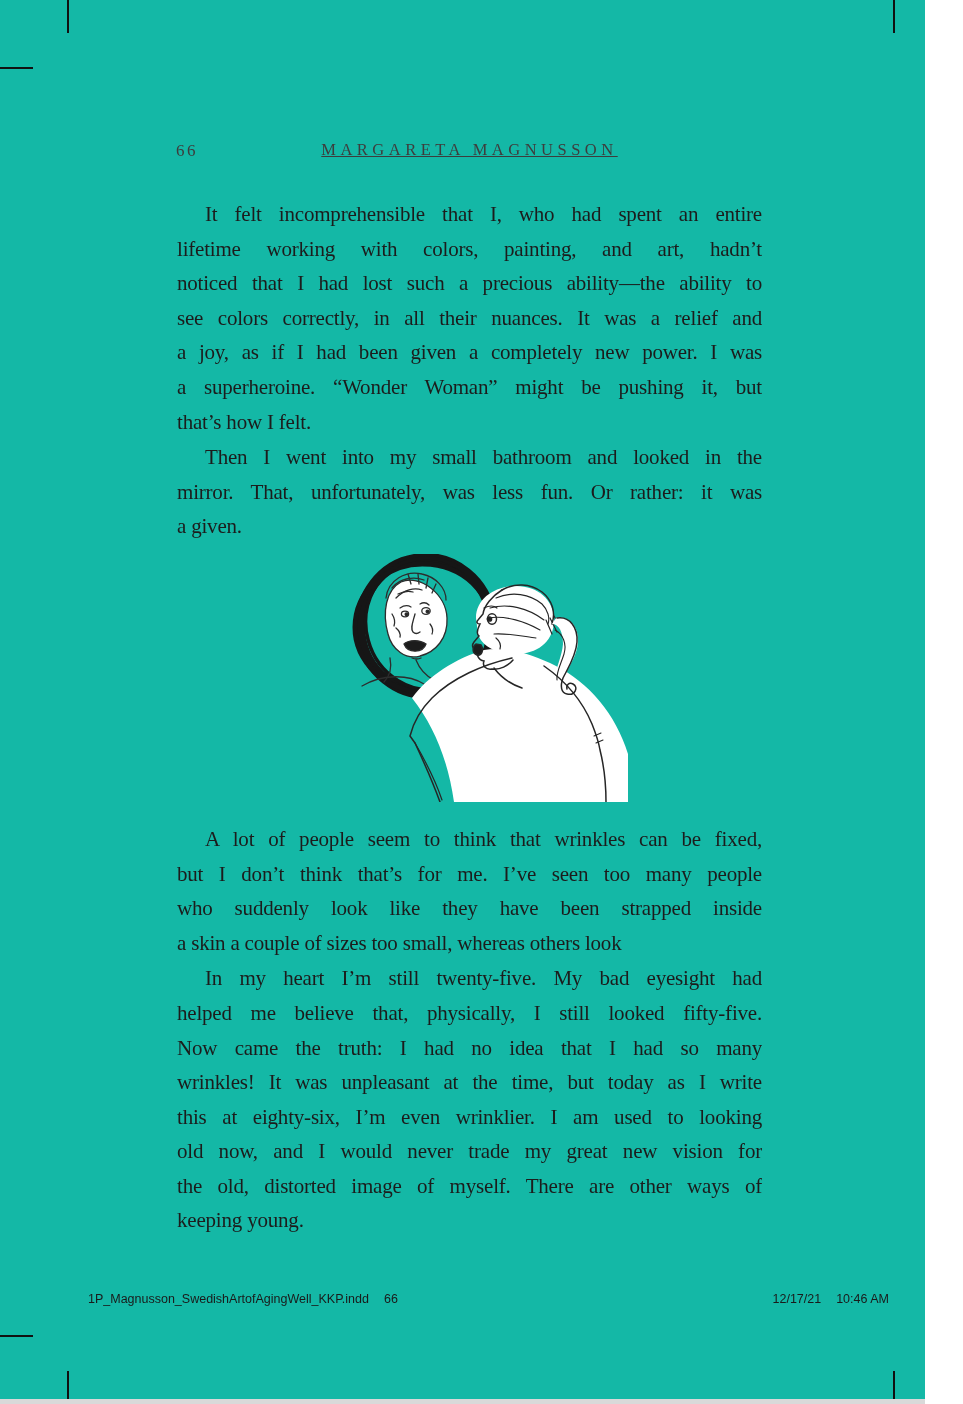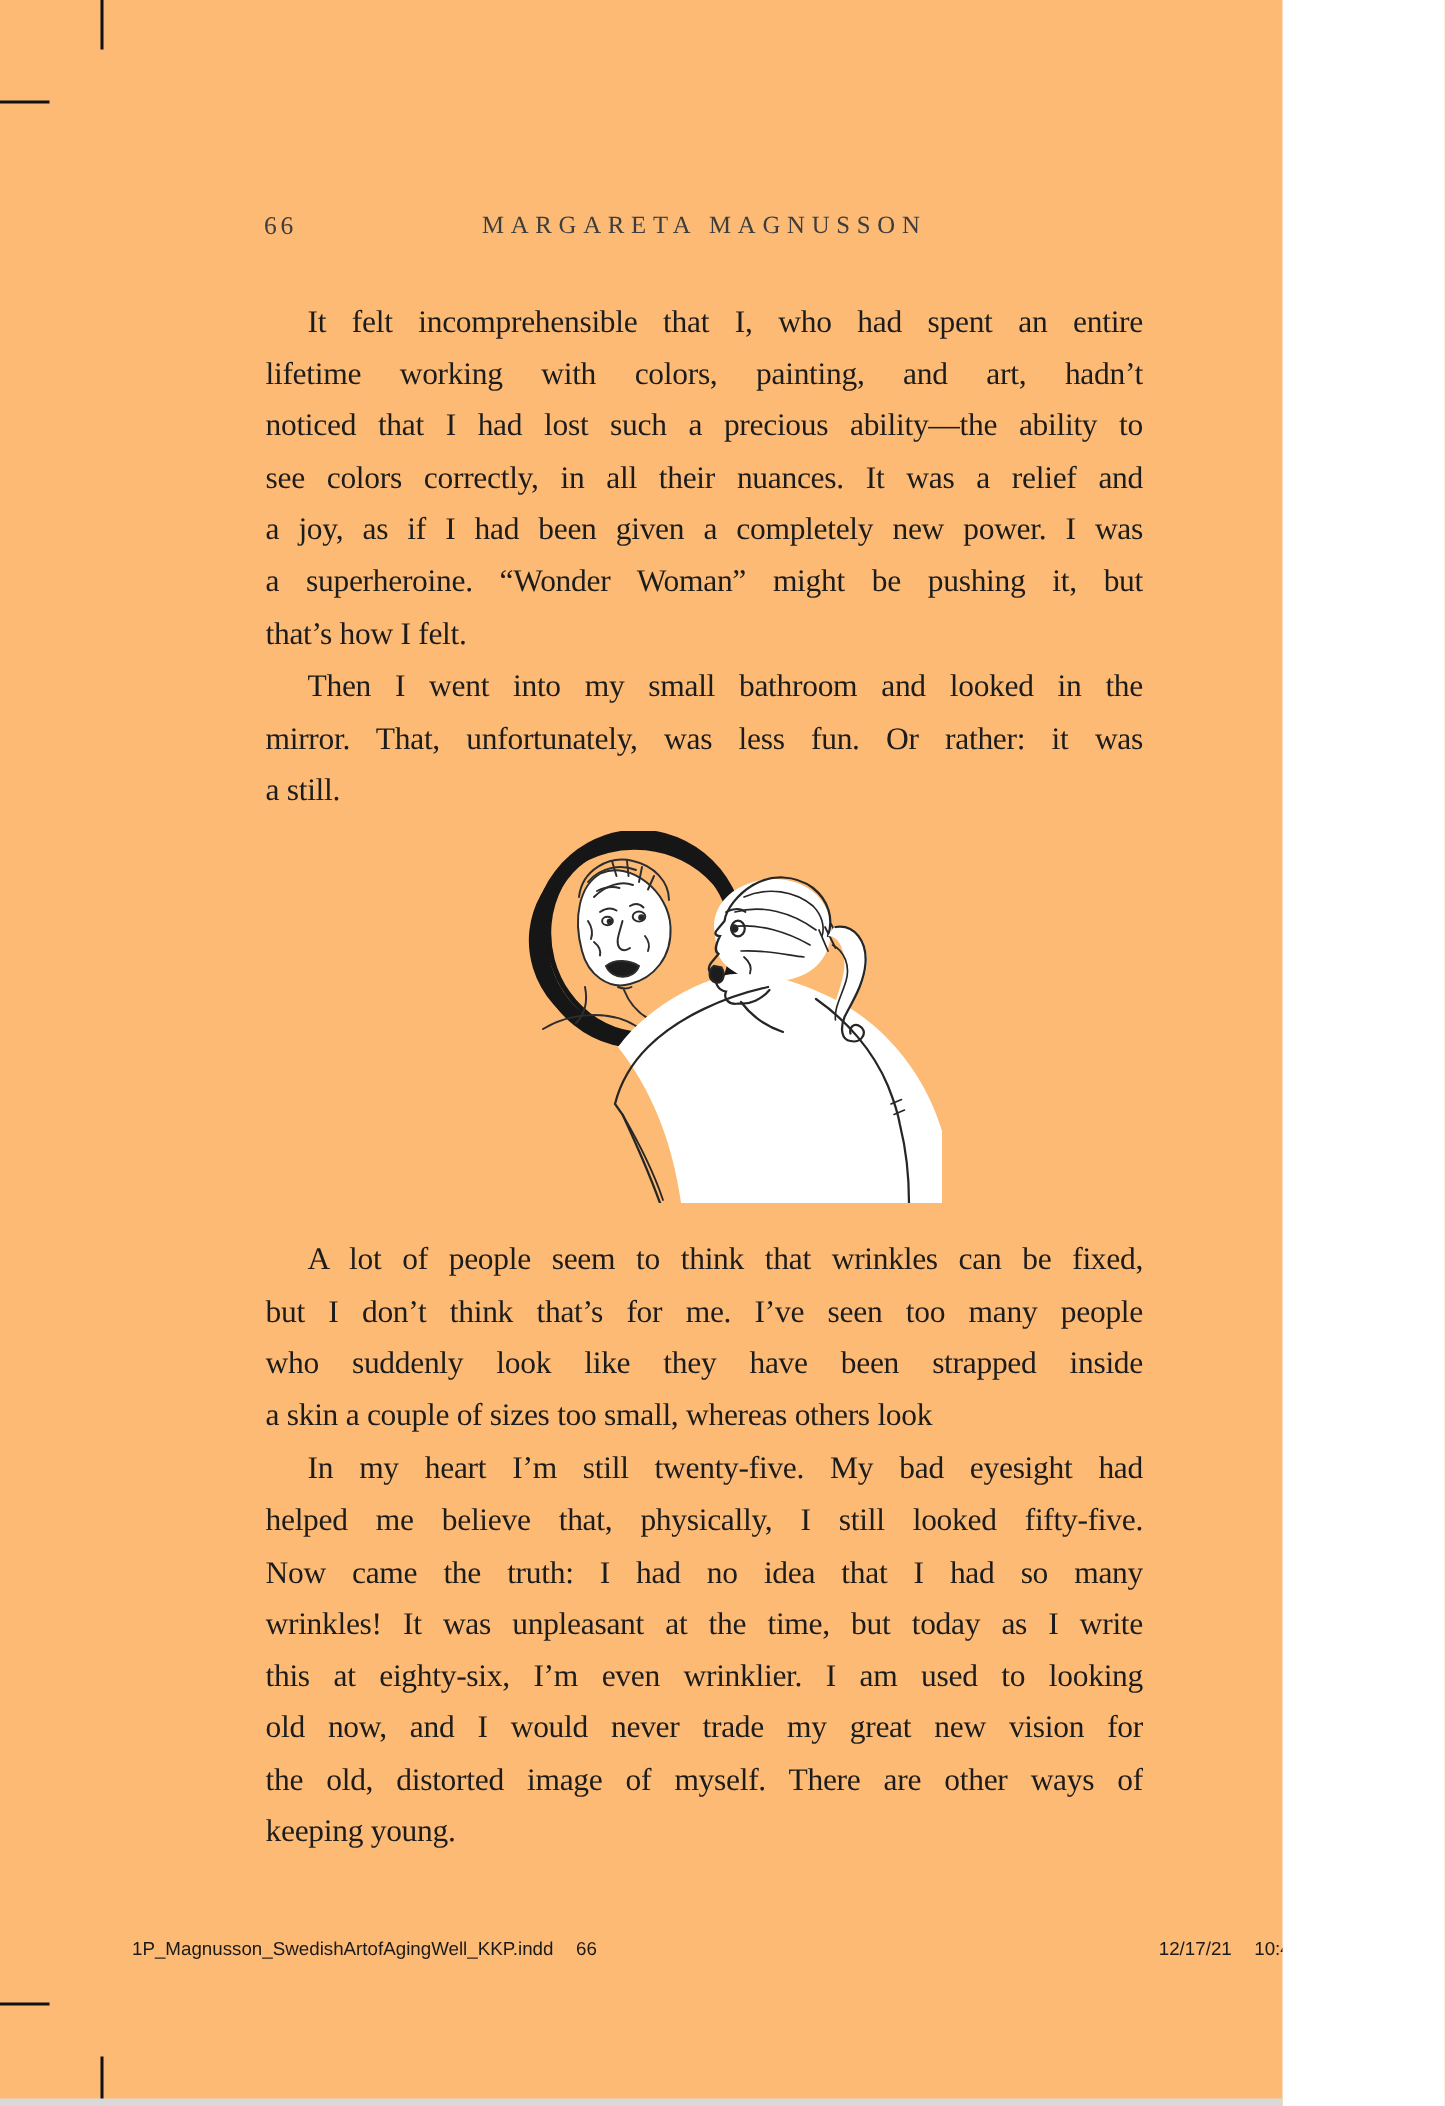--- a/index.html
+++ b/index.html
@@ -1,33 +1,33 @@
 <!DOCTYPE html>
 <html><head>
 <meta charset="utf-8">
 <style>
   html,body{margin:0;padding:0;background:#ffffff;}
-  .sheet{position:relative;width:855px;height:1404px;background:#fdba74;overflow:hidden;
+  .sheet{position:relative;width:925px;height:1404px;background:#14b8a6;overflow:hidden;
          font-family:"Liberation Serif",serif;}
   
   .crop{position:absolute;background:#111111;}
   .crop.v{width:2px;height:33px;}
   .crop.h{height:2px;width:33px;}
   .crop.tl-v{left:67px;top:0;}
   .crop.tl-h{left:0;top:67px;}
   .crop.tr-v{left:893px;top:0;}
   .crop.tr-h{left:930px;top:67px;}
   .crop.bl-v{left:67px;top:1371px;}
   .crop.bl-h{left:0;top:1335px;}
   .crop.br-v{left:893px;top:1371px;}
   .crop.br-h{left:930px;top:1335px;}
   
   .page-header{position:absolute;left:176px;top:140px;width:587px;height:24px;color:#3d3d3d;}
   .folio-top{position:absolute;left:0;top:1px;font-size:17px;letter-spacing:2.5px;}
-  .running-head{text-align:center;font-size:16.5px;letter-spacing:4.5px;white-space:nowrap;}
+  .running-head{text-align:center;font-size:16.5px;letter-spacing:4.5px;white-space:nowrap;text-decoration:underline;}
   
   .bodytext{position:absolute;left:176px;top:196px;width:587px;
             font-size:21px;line-height:34.6px;letter-spacing:-0.2px;color:#1c1c1c;}
   .para{margin:1px;}
   .line{height:34.6px;overflow:hidden;text-align:justify;text-align-last:justify;white-space:normal;}
   .line.last{text-align-last:left;}
   .line.first{text-indent:28px;}
   .it{}
   
   .illus{width:312px;height:248px;margin:10px 0 20px 140px;}
@@ -65,21 +65,21 @@
           <div class="line">lifetime working with colors, painting, and art, hadn’t</div>
           <div class="line">noticed that I had lost such a precious ability—the ability to</div>
           <div class="line">see colors correctly, in all their nuances. It was a relief and</div>
           <div class="line">a joy, as if I had been given a completely new power. I was</div>
           <div class="line">a superheroine. “Wonder Woman” might be pushing it, but</div>
           <div class="line last">that’s how I felt.</div>
         </div>
         <div class="para">
           <div class="line first">Then I went into my small bathroom and looked in the</div>
           <div class="line"><span>mirror. That, unfortunately, was less fun. Or rather: </span><span class="it">it was</span></div>
-          <div class="line last"><span class="it">a still</span><span>.</span></div>
+          <div class="line last"><span class="it">a given</span><span>.</span></div>
         </div>
       </div>
 
     <figure class="illus" style="margin-top:10px;margin-bottom:20px;" aria-label="Hand-drawn ink sketch of a woman with a ponytail staring shocked at her old, wrinkled reflection in a round dark-framed mirror">
       <svg viewBox="0 0 312 248" width="312" height="248">
 
         <g fill="none" stroke="#161616" stroke-linecap="round">
           <ellipse cx="110" cy="72" rx="66" ry="68" stroke-width="10" transform="rotate(-7 110 72)"></ellipse>
           <ellipse cx="108" cy="74" rx="69" ry="64" stroke-width="5" transform="rotate(6 108 74)"></ellipse>
           <ellipse cx="112" cy="70" rx="62" ry="66" stroke-width="3.5" transform="rotate(-15 112 70)"></ellipse>

